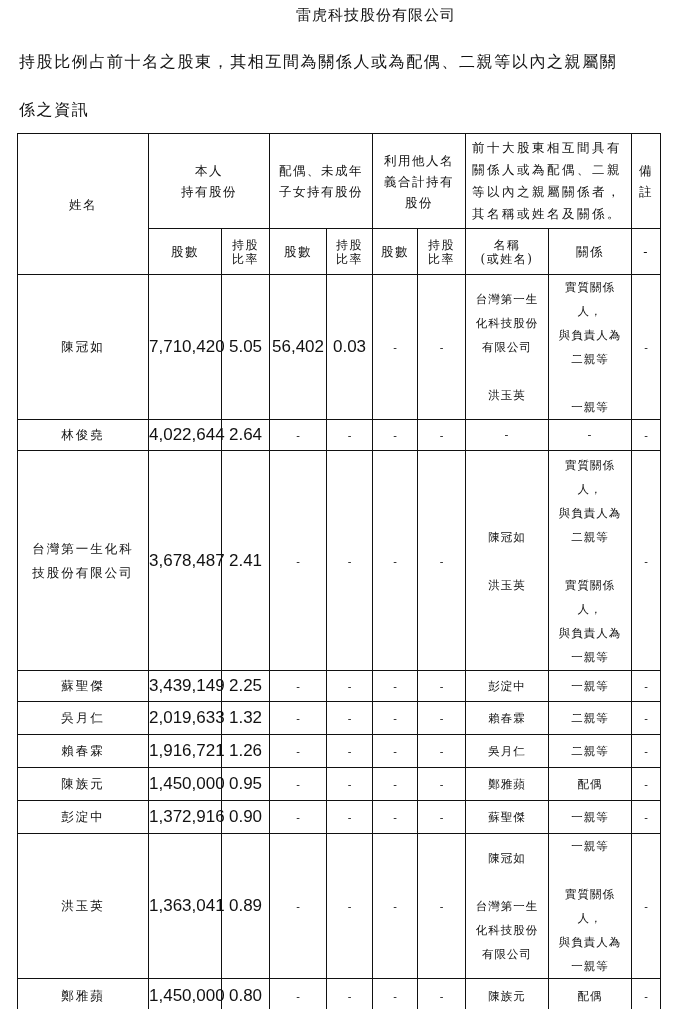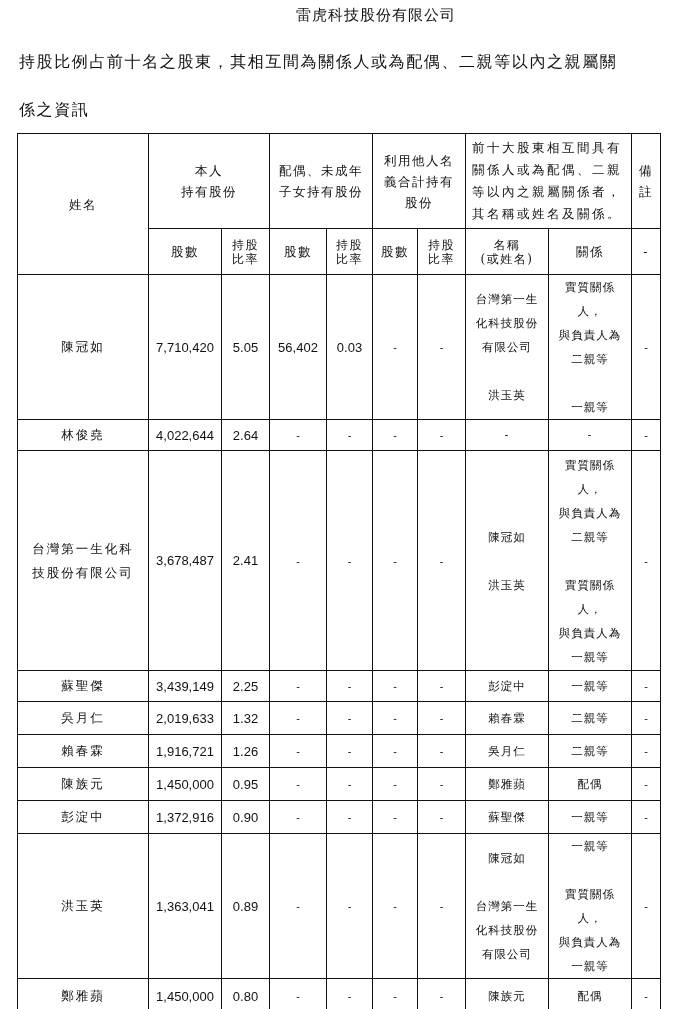--- a/index.html
+++ b/index.html
@@ -8,21 +8,21 @@
   .title { position:absolute; top:6px; left:0; width:674px; text-align:center; font-size:15px; letter-spacing:1px;margin-left:39px; }
   .subtitle { position:absolute; left:19px; font-size:16px; letter-spacing:1.6px; }
   .sub1 { top:52px; }
   .sub2 { top:100px; }
   table { position:absolute; left:17px; top:133px; border-collapse:collapse; table-layout:fixed; width:643px; }
   td, th { border:1.5px solid #111; padding:0; text-align:center; vertical-align:middle; font-weight:normal; }
   th { font-size:12.5px; line-height:21px; letter-spacing:1.5px; }
   th.small { font-size:12px; line-height:14px; }
   th.note { text-align:left; padding-left:6px; font-size:12.5px; line-height:22px; letter-spacing:2.5px; }
   td { font-size:12.5px; }
-  td.num { font-family:"Liberation Sans", sans-serif; font-size:13px;margin-left:9px; }
+  td.num { font-family:"Liberation Sans", sans-serif; font-size:17px;margin-left:9px; }
   td.name { letter-spacing:2px; line-height:24px; }
   td.rel { font-size:11.5px; line-height:24px; letter-spacing:1px; }
   td.dash { font-family:"Liberation Sans", sans-serif; font-size:11px; }
   .multi div { white-space:pre-line; }
   .gap { height:24px; }
 </style>
 </head>
 <body>
 
 <div class="title">雷虎科技股份有限公司</div>

